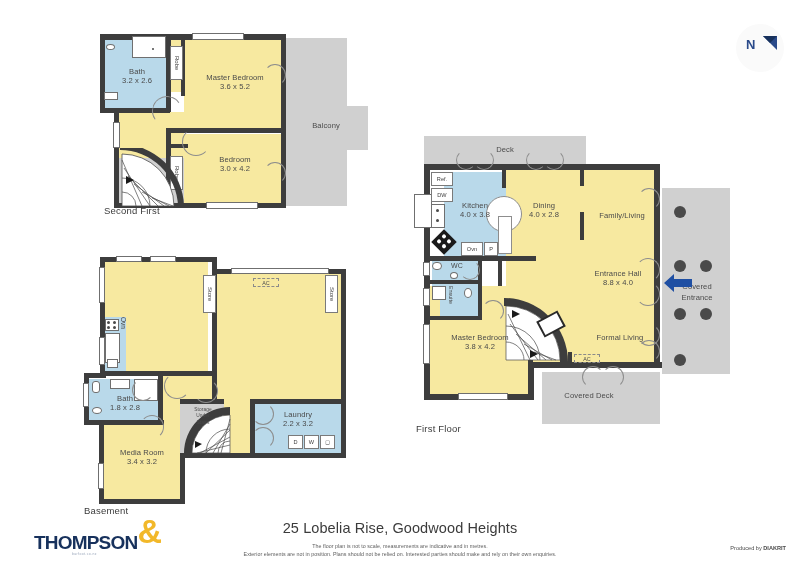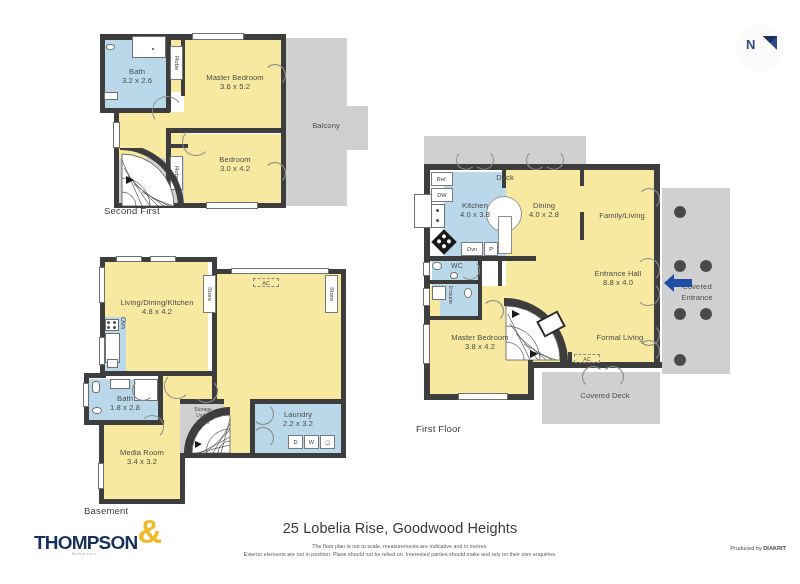--- a/index.html
+++ b/index.html
@@ -245,24 +245,20 @@
         <line x1="26" y1="50" x2="50" y2="27"></line>
         <line x1="33" y1="50" x2="50" y2="21"></line>
         <line x1="41" y1="50" x2="50" y2="16"></line>
         <path d="M26,50 A24,24 0 0 1 50,26"></path>
         <path d="M38,50 A12,12 0 0 1 50,38"></path>
       </g>
       <polygon points="15,38 22,41 15,45" fill="#1a1a1a"></polygon>
     </svg>
   </div>
 
-  <div class="lbl" style="left:27px;top:44px;width:108px;">
-    <b>Living/Dining/Kitchen</b>
-    <span class="dim">4.8 x 4.2</span>
-  </div>
   <div class="lbl" style="left:16px;top:140px;width:66px;">
     <b>Bath</b>
     <span class="dim">1.8 x 2.8</span>
   </div>
   <div class="lbl" style="left:27px;top:194px;width:78px;">
     <b>Media Room</b>
     <span class="dim">3.4 x 3.2</span>
   </div>
   <div class="lbl" style="left:182px;top:156px;width:80px;">
     <b>Laundry</b>
@@ -389,21 +385,21 @@
     </svg>
   </div>
 
   <div class="dot" style="left:264px;top:76px;width:12px;height:12px;"></div>
   <div class="dot" style="left:264px;top:130px;width:12px;height:12px;"></div>
   <div class="dot" style="left:290px;top:130px;width:12px;height:12px;"></div>
   <div class="dot" style="left:264px;top:178px;width:12px;height:12px;"></div>
   <div class="dot" style="left:290px;top:178px;width:12px;height:12px;"></div>
   <div class="dot" style="left:264px;top:224px;width:12px;height:12px;"></div>
 
-  <div class="lbl" style="left:48px;top:16px;width:94px;margin-top:28px;">
+  <div class="lbl" style="left:48px;top:16px;width:94px;">
     <b>Deck</b>
   </div>
   <div class="lbl" style="left:34px;top:72px;width:62px;">
     <b>Kitchen</b>
     <span class="dim">4.0 x 3.8</span>
   </div>
   <div class="lbl" style="left:98px;top:72px;width:72px;">
     <b>Dining</b>
     <span class="dim">4.0 x 2.8</span>
   </div>
@@ -417,21 +413,21 @@
   <div class="lbl" style="left:172px;top:204px;width:76px;">
     <b>Formal Living</b>
   </div>
   <div class="lbl" style="left:22px;top:204px;width:96px;">
     <b>Master Bedroom</b>
     <span class="dim">3.8 x 4.2</span>
   </div>
   <div class="lbl" style="left:30px;top:132px;width:34px;font-size:7px;">
     <b>WC</b>
   </div>
-  <div class="lbl" style="left:144px;top:262px;width:102px;">
+  <div class="lbl" style="left:128px;top:262px;width:102px;">
     <b>Covered Deck</b>
   </div>
   <div class="lbl" style="left:256px;top:152px;width:62px;line-height:1.4;">
     <b>Covered</b>
     <b>Entrance</b>
   </div>
 </div>
 <div class="floorname" style="left:416px;top:423px;">First Floor</div>
 
 <div id="ent-arrow">

